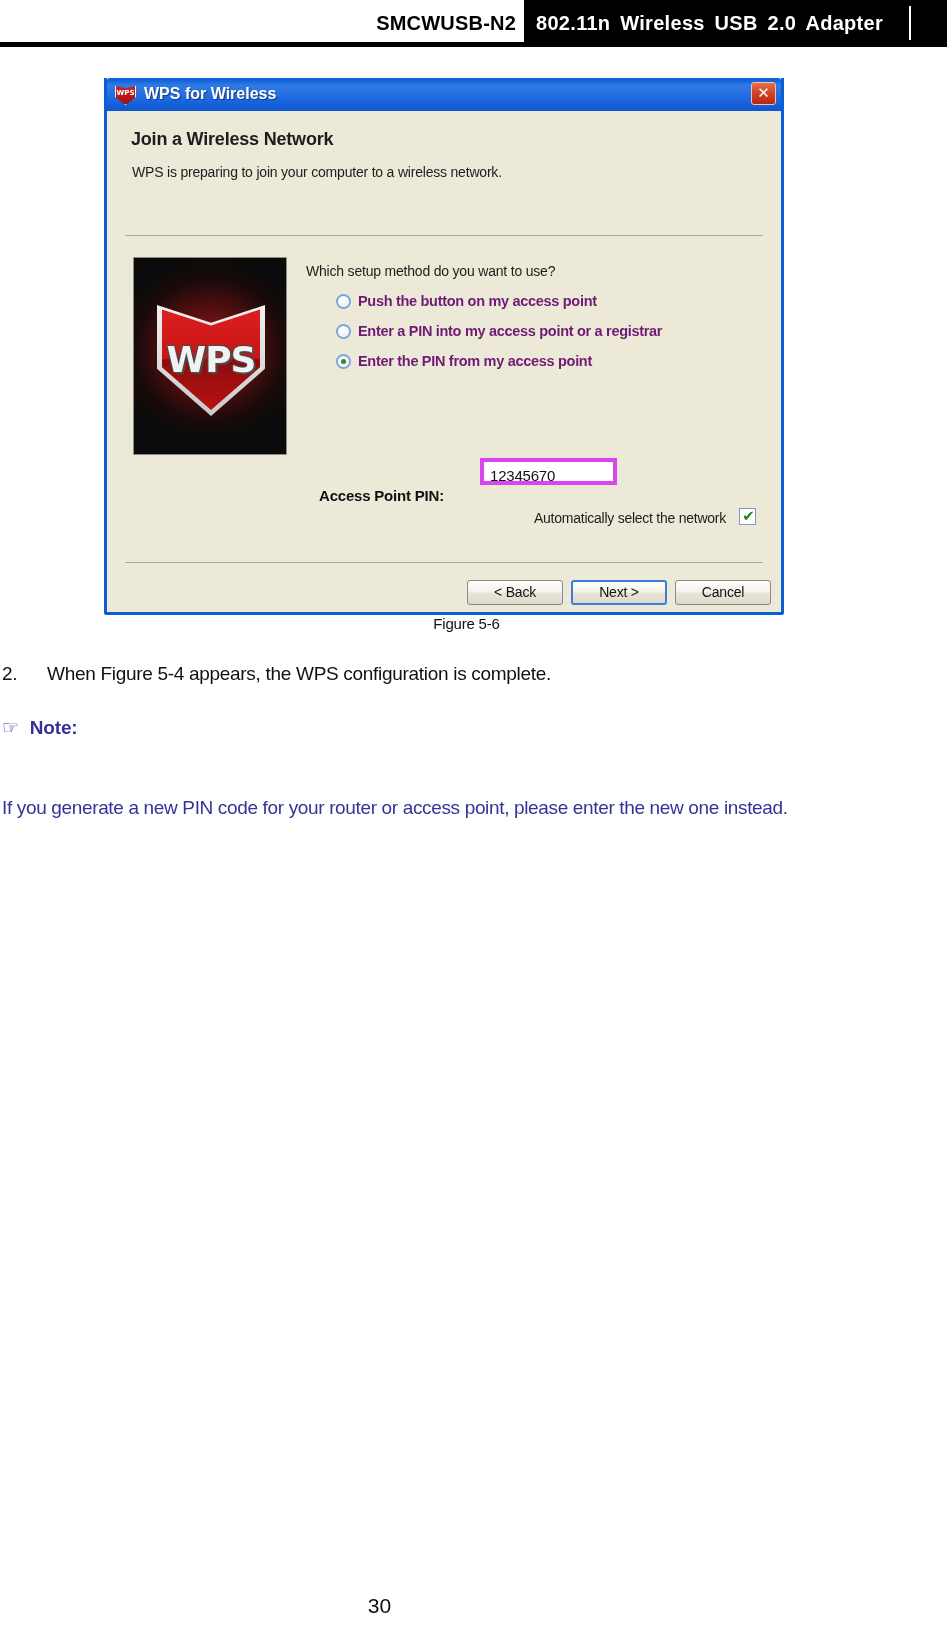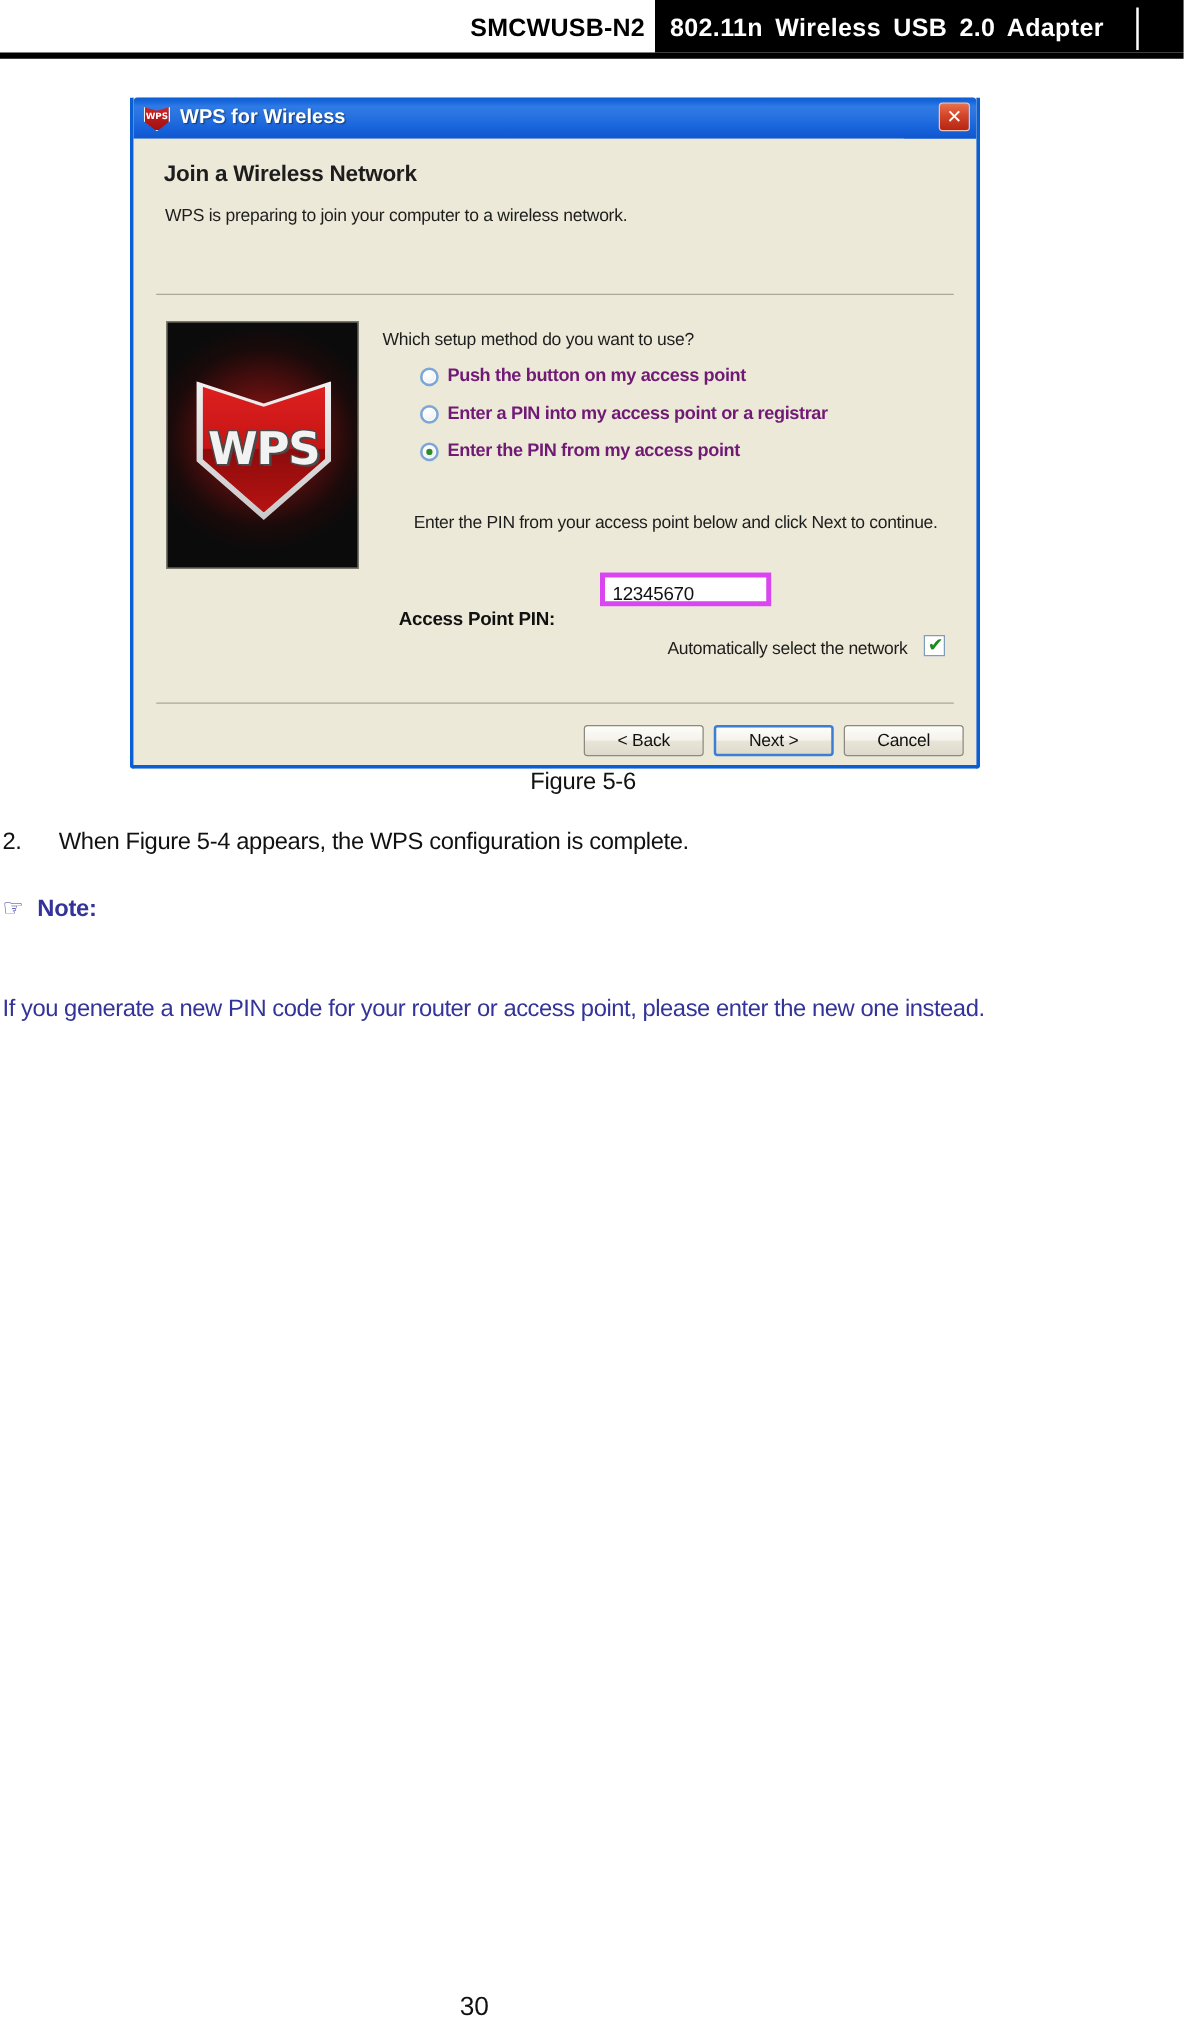--- a/index.html
+++ b/index.html
@@ -343,21 +343,21 @@
     line-height: 21px;
   }
   .btn.cancel { left: 568px; }
 
   
   .fig-caption {
     position: absolute;
     top: 615px; left: 0;
     width: 933px;
     text-align: center;
-    font-size: 19px;
+    font-size: 15px;
     color: #111111;
     letter-spacing: -0.2px;
   }
   .step-line {
     position: absolute;
     top: 663px; left: 2px;
     width: 940px;
     font-size: 19px;
     color: #111111;
     letter-spacing: -0.3px;
@@ -445,21 +445,20 @@
     </div>
     <div class="radio-row r2">
       <div class="radio-dot"></div>
       <div class="radio-label">Enter a PIN into my access point or a registrar</div>
     </div>
     <div class="radio-row r3">
       <div class="radio-dot checked"></div>
       <div class="radio-label">Enter the PIN from my access point</div>
     </div>
 
-    <div class="hint">Enter the PIN from your access point below and click Next to continue.</div>
 
     <div class="pin-label">Access Point PIN:</div>
     <div class="pin-input">12345670</div>
 
     <div class="autosel">Automatically select the network</div>
     <div class="autosel-box">
       <div class="autosel-check">✔</div>
     </div>
 
     <div class="sep sep-bottom"></div>

